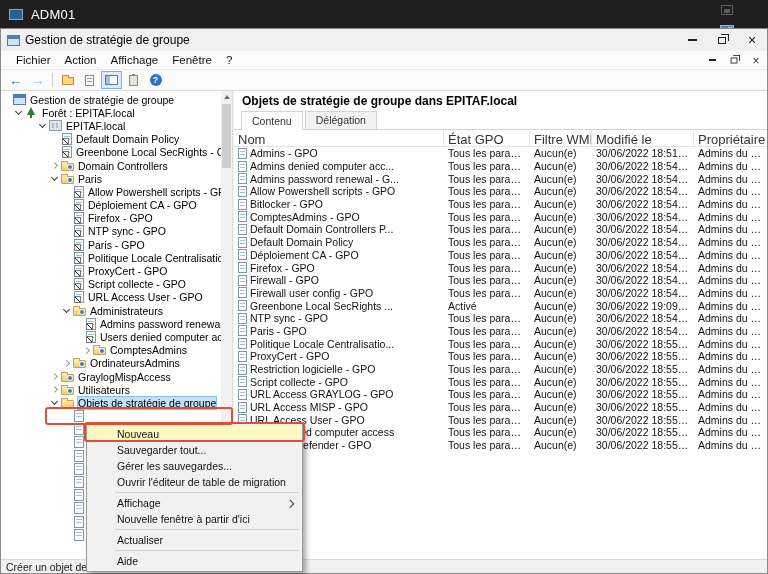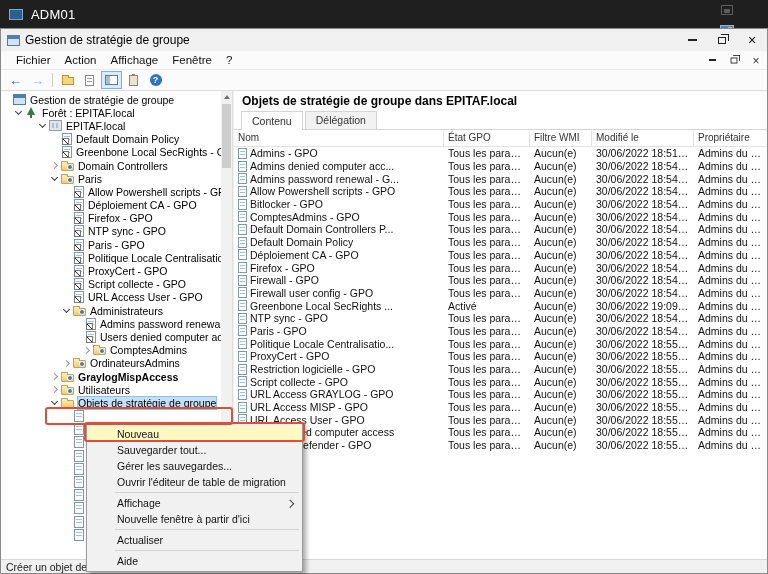--- a/index.html
+++ b/index.html
@@ -97,21 +97,21 @@
   .sb-btn.down::before { content:""; position:absolute; left:2.5px; top:4px; border-left:3px solid transparent; border-right:3px solid transparent; border-top:4px solid #6e6e6e; }
   .sb-thumb { position:absolute; left:1px; top:13px; width:9px; height:64px; background:#cdcdcd; }
 
   
   .rpanel { position:absolute; left:233px; top:62px; right:0; bottom:14px; background:#fff; overflow:hidden; }
   .rtitle { position:absolute; left:8px; top:3px; font-size:12px; font-weight:bold; color:#000; white-space:nowrap; }
   .tabs { position:absolute; left:0; top:21px; right:0; height:18px; border-bottom:1px solid #d4d4d4; padding-left:7px; display:flex; align-items:flex-end; }
   .tab { font-size:10.5px; padding:2px 10px 3px; border:1px solid #d4d4d4; border-bottom:none; background:#f2f2f2; color:#333; margin-right:2px; }
   .tab.active { background:#fff; position:relative; top:1px; padding-top:3px; }
   .listview { position:absolute; left:0; top:40px; right:0; bottom:0; overflow:hidden; }
-  .lheader { display:flex; height:16px; border-bottom:1px solid #e3e3e3; font-size:10px; color:#333; background:#fff; }
+  .lheader { display:flex; height:16px; border-bottom:1px solid #e3e3e3; font-size:13px; color:#333; background:#fff; }
   .hcell { padding:1px 4px; border-right:1px solid #e3e3e3; white-space:nowrap; overflow:hidden; flex:none; }
   .c1 { width:210px; } .c2 { width:86px; } .c3 { width:62px; } .c4 { width:102px; } .c5 { flex:1; border-right:none; }
   .trow { display:flex; height:12.7px; align-items:center; font-size:10.5px; white-space:nowrap; color:#111; }
   .cell { padding:0 4px; overflow:hidden; text-overflow:ellipsis; flex:none; }
   .c-name { width:210px; display:flex; align-items:center; gap:3px; }
   .c-name .ntext { overflow:hidden; text-overflow:ellipsis; }
   .tblic { width:9px; height:11px; margin:0; }
   .c-state { width:86px; } .c-wmi { width:62px; } .c-mod { width:102px; } .c-owner { flex:1; }
 
   
@@ -314,21 +314,21 @@
         <div class="titem arrow-col" style="padding-left: 82px;">
           <span class="chev"></span>
           <span class="ic ic-ou"></span>
           <span class="lbl">ComptesAdmins</span>
         </div>
         <div class="titem arrow-col" style="padding-left: 62px;">
           <span class="chev"></span>
           <span class="ic ic-ou"></span>
           <span class="lbl">OrdinateursAdmins</span>
         </div>
-        <div class="titem arrow-col" style="padding-left: 50px; font-weight: bold;">
+        <div class="titem arrow-col" style="padding-left: 50px;">
           <span class="chev"></span>
           <span class="ic ic-ou"></span>
           <span class="lbl">GraylogMispAccess</span>
         </div>
         <div class="titem arrow-col" style="padding-left: 50px;">
           <span class="chev"></span>
           <span class="ic ic-ou"></span>
           <span class="lbl">Utilisateurs</span>
         </div>
         <div class="titem arrow-exp selected" style="padding-left: 50px;">

